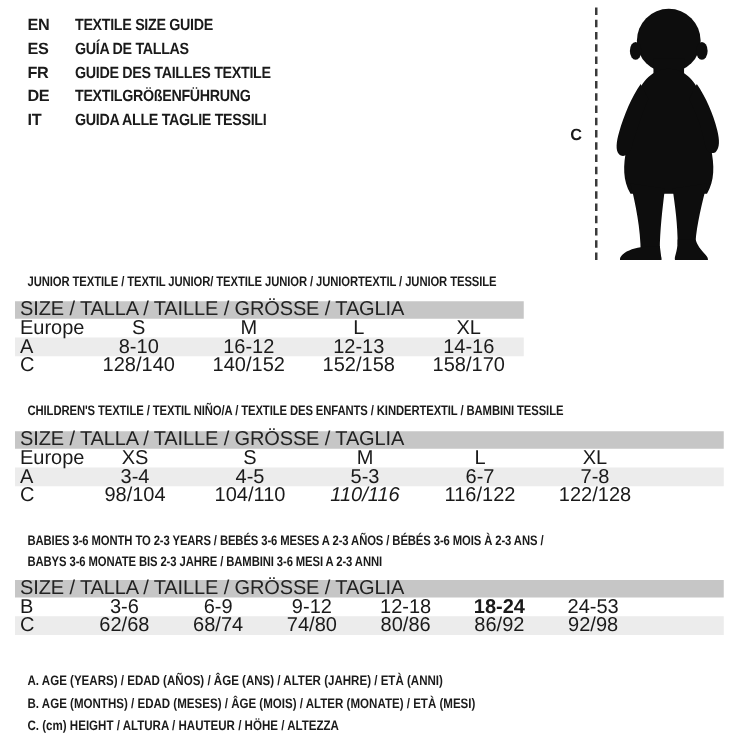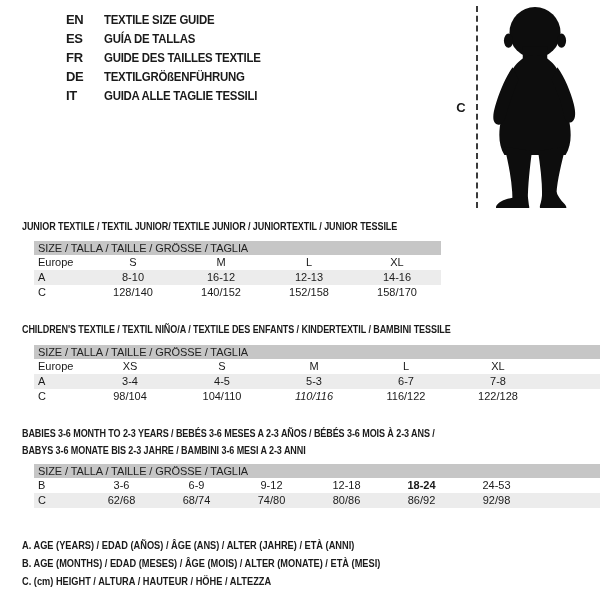--- a/index.html
+++ b/index.html
@@ -8,41 +8,41 @@
     background:#ffffff;
     font-family:"Liberation Sans","DejaVu Sans",sans-serif;
     color:#1a1a1a;
     position:relative;
     overflow:hidden;
   }
   #stage{position:absolute;inset:0;width:600px;height:600px;}
 
   
   .langs{position:absolute;left:22px;top:10px;}
-  .lang-row{display:flex;height:19px;line-height:19px;margin-left:44px;}
+  .lang-row{display:flex;height:19px;line-height:19px;}
   .lang-code{width:38px;font-weight:bold;font-size:13px;letter-spacing:-0.3px;}
   .lang-label{font-weight:bold;font-size:13px;letter-spacing:-0.3px;
     transform:scaleX(0.88);transform-origin:0 50%;white-space:nowrap;}
 
   
   .figure{position:absolute;left:450px;top:4px;width:146px;height:208px;}
   .dash-line{position:absolute;left:26px;top:2px;height:202px;width:0;
     border-left:2px dashed #3a3a3a;}
   .height-label{position:absolute;left:0;top:96px;width:22px;text-align:center;
     font-weight:bold;font-size:13px;}
   .baby-svg{position:absolute;left:34px;top:0;width:102px;height:204px;}
 
   
   .sec-title{position:absolute;left:22px;font-weight:bold;font-size:11px;
     letter-spacing:-0.1px;white-space:nowrap;
     transform:scaleX(0.82);transform-origin:0 0;}
   .sec-title .title-line{height:17px;line-height:17px;}
 
   
-  .ssg-table{position:absolute;left:34px;font-size:11px;}
+  .ssg-table{position:absolute;left:12px;font-size:16px;}
   .thead{background:var(--header-bg,#c6c6c6);height:14px;line-height:14px;
     padding-left:4px;letter-spacing:-0.1px;color:#222;}
   .trow{display:flex;height:15px;line-height:15px;}
   .trow.shaded{background:var(--shade-bg,#ececec);}
   .cell{display:inline-block;overflow:visible;white-space:nowrap;}
   .cell.label{padding-left:4px;box-sizing:border-box;text-align:left;}
   .cell.val{text-align:center;}
 
   
   .footnotes{position:absolute;left:22px;top:536px;}

